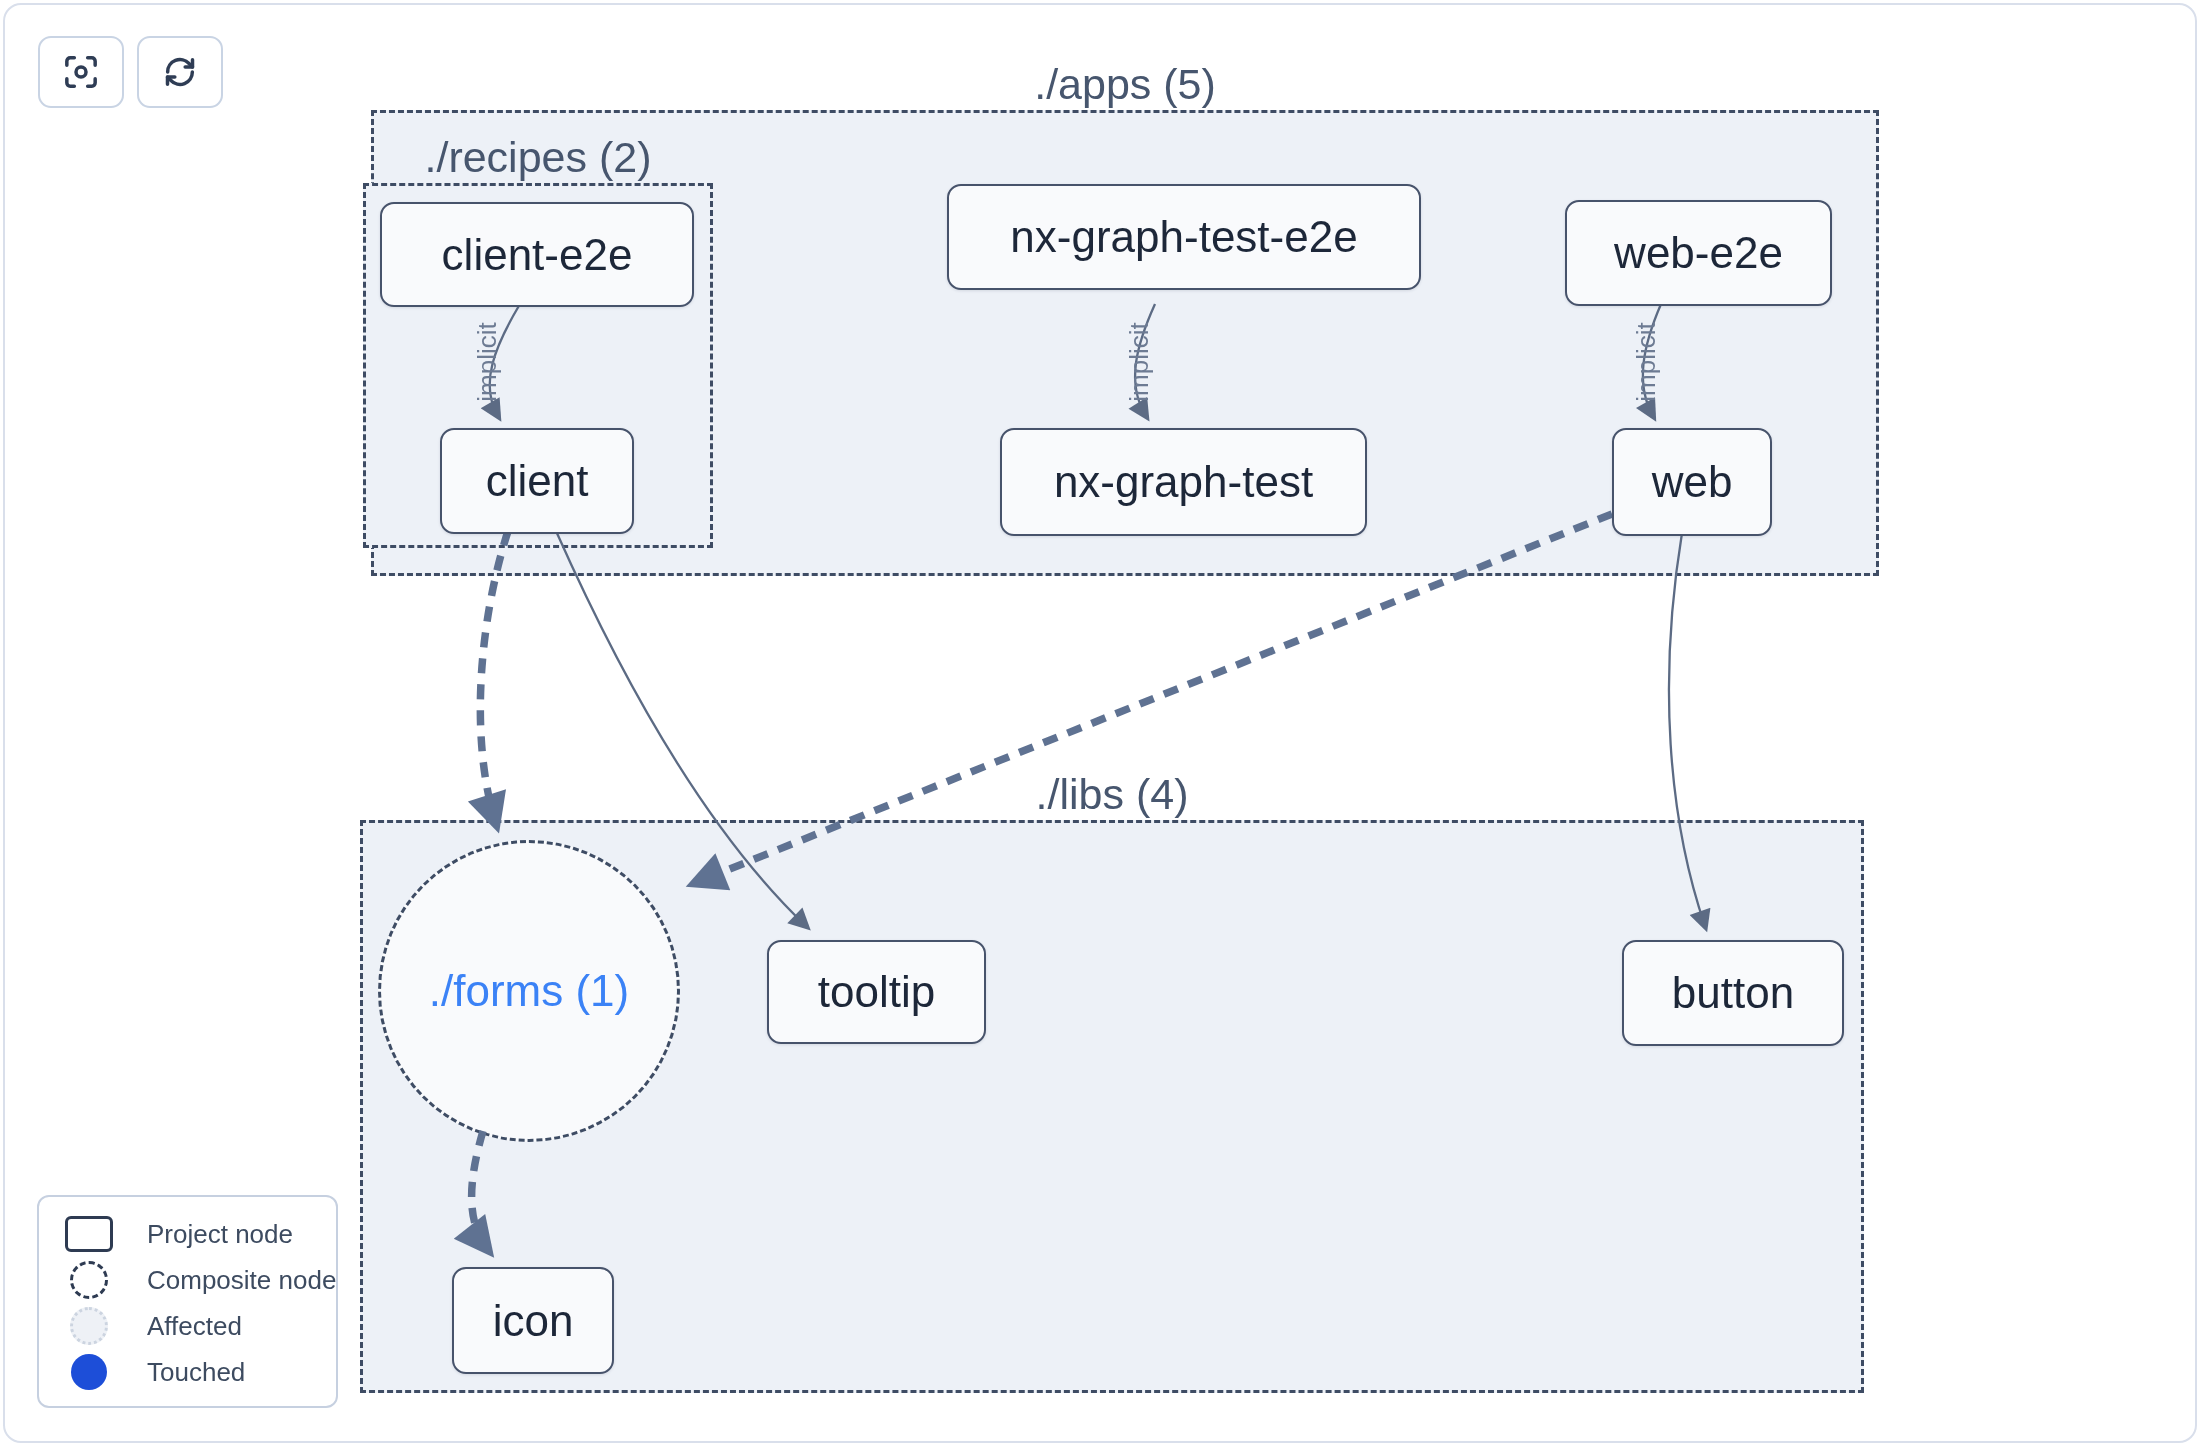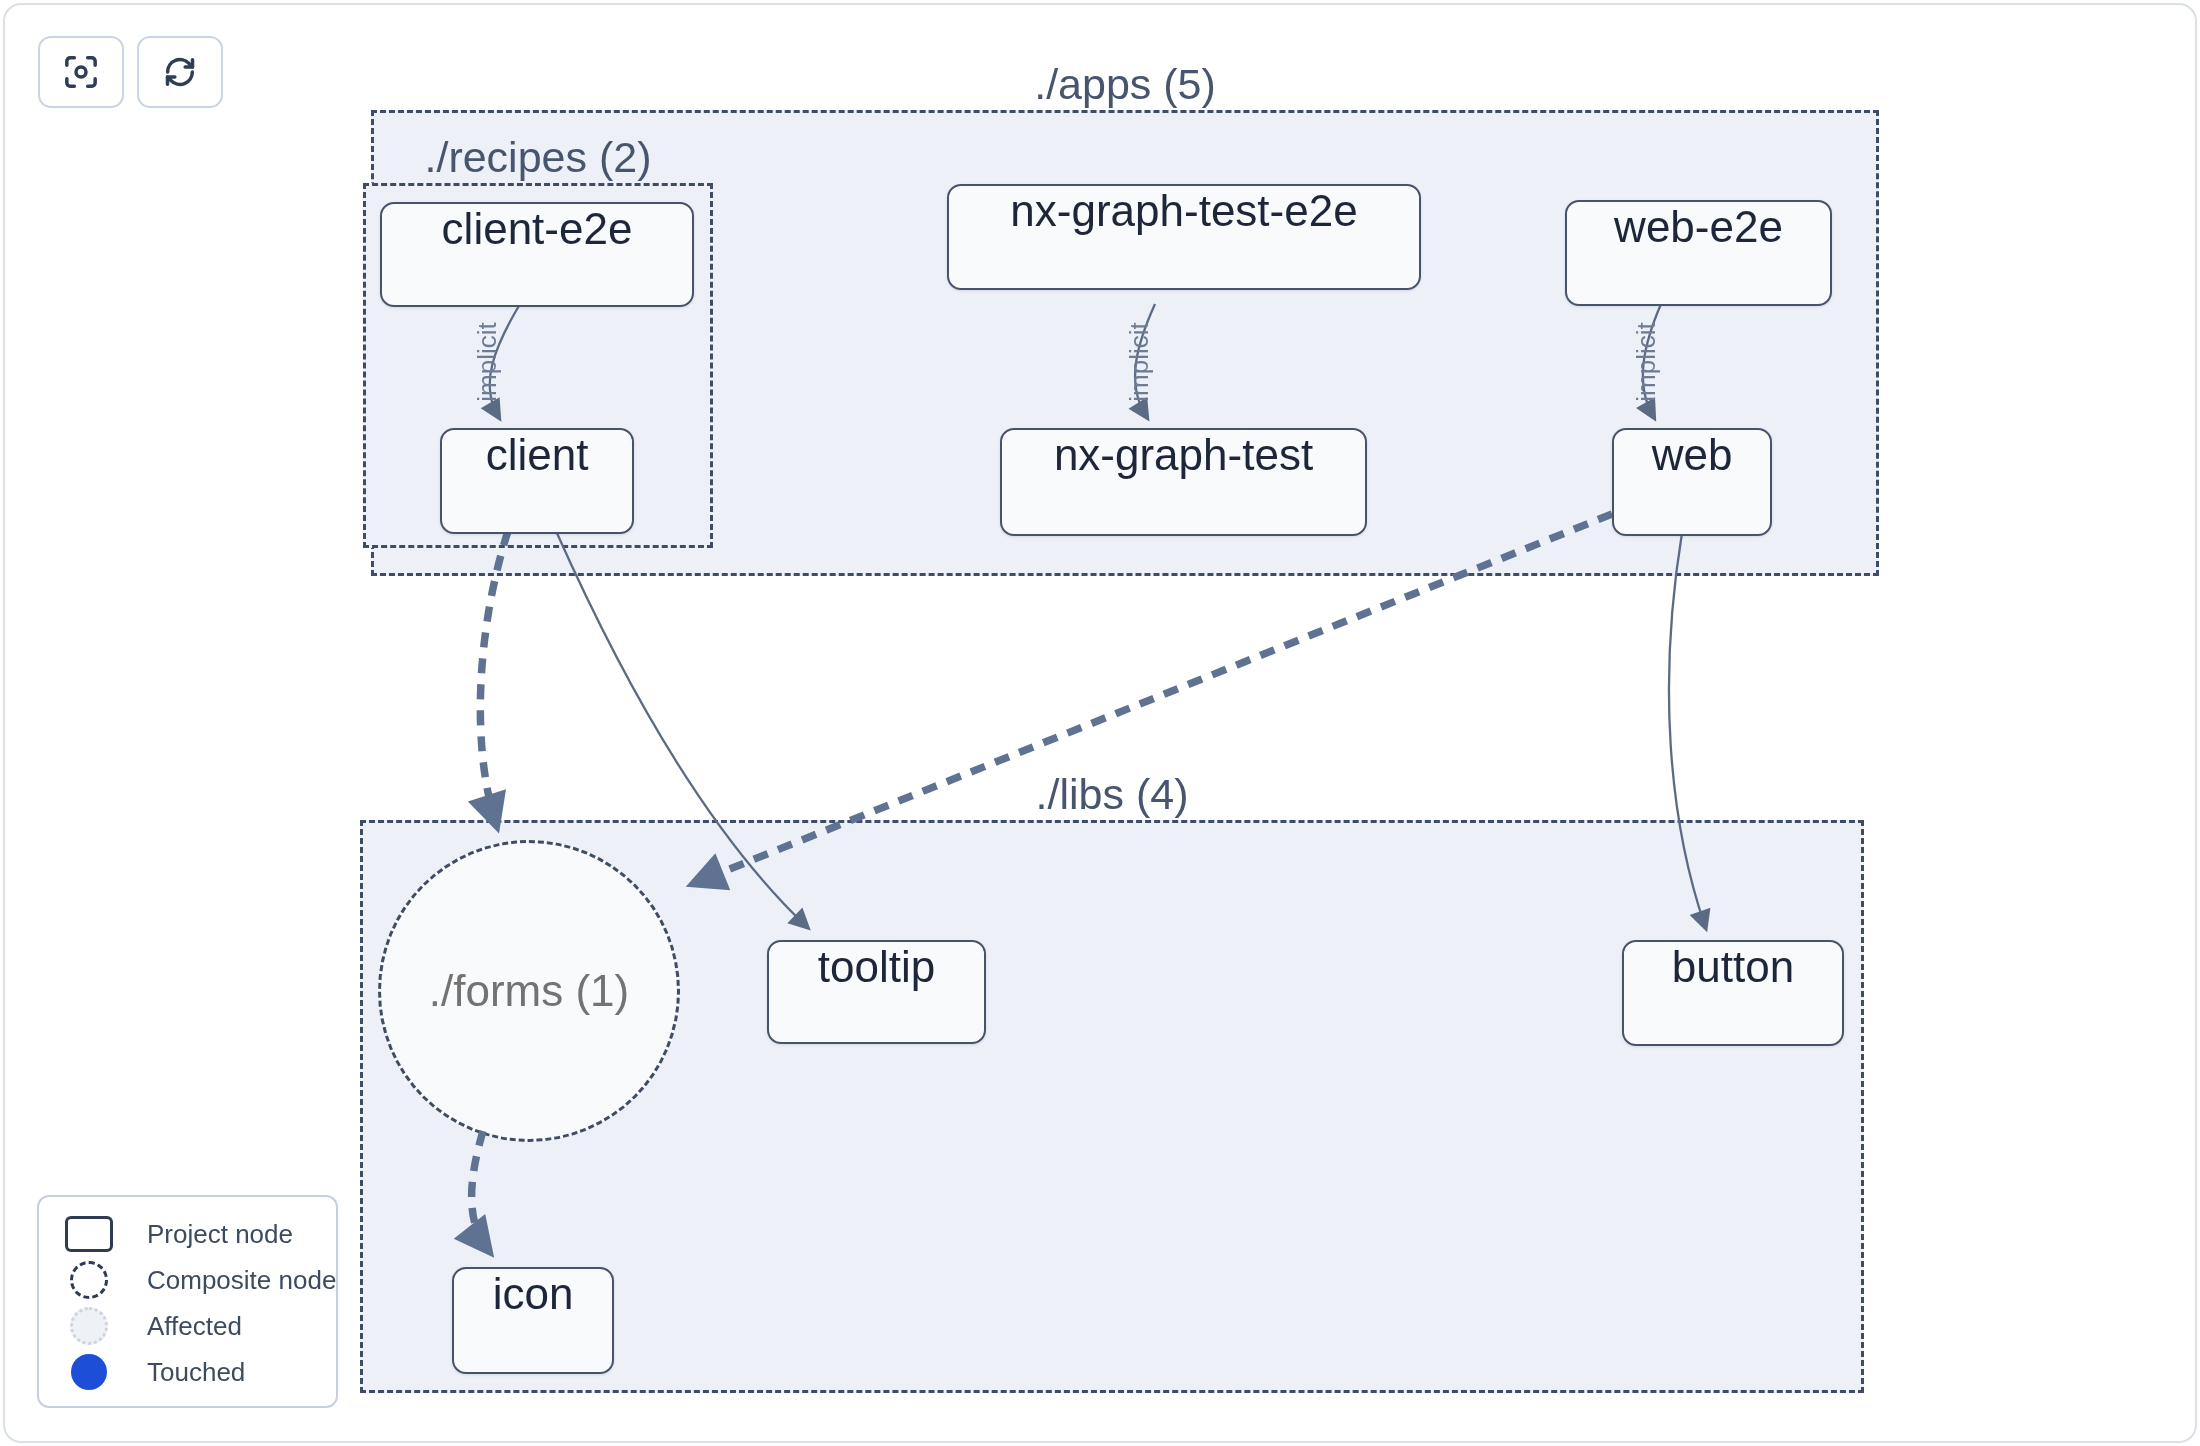--- a/index.html
+++ b/index.html
@@ -11,26 +11,26 @@
     border-radius:13px;display:flex;align-items:center;justify-content:center;cursor:pointer;}
   .tool-btn svg{stroke:#2f3d55;fill:none;stroke-width:2.1;stroke-linecap:round;stroke-linejoin:round;}
 
   
   .group{position:absolute;background:#edf1f7;border:3px dashed #3e4c64;}
   .group-title{position:absolute;left:50%;transform:translateX(-50%);top:-50px;
     font-size:43px;color:#47566e;white-space:nowrap;line-height:1;}
 
   
   .node{position:absolute;background:#f9fafc;border:2.5px solid #47536b;border-radius:14px;
-    display:flex;justify-content:center;font-size:44px;color:#1d2739;
+    display:flex;align-items:center;justify-content:center;font-size:44px;color:#1d2739;
     box-shadow:0 1px 3px rgba(30,40,70,.12);cursor:pointer;z-index:5;}
 
   
   .composite{position:absolute;background:#f9fafc;border:3px dashed #3e4c64;border-radius:50%;
-    display:flex;align-items:center;justify-content:center;font-size:44px;color:#737373;
+    display:flex;align-items:center;justify-content:center;font-size:44px;color:#3b82f6;
     cursor:pointer;z-index:1;}
 
   .edges{position:absolute;inset:0;z-index:3;pointer-events:none;}
 
   .edge-label{position:absolute;z-index:4;font-size:26px;color:#6d7b93;white-space:nowrap;
     transform:translate(-50%,-50%) rotate(-90deg);line-height:1;}
 
   
   .legend{position:absolute;left:37px;top:1195px;width:301px;height:213px;background:#ffffff;
     border:2px solid #c6d0e0;border-radius:12px;box-sizing:border-box;padding:14px 0 0 26px;z-index:6;}

